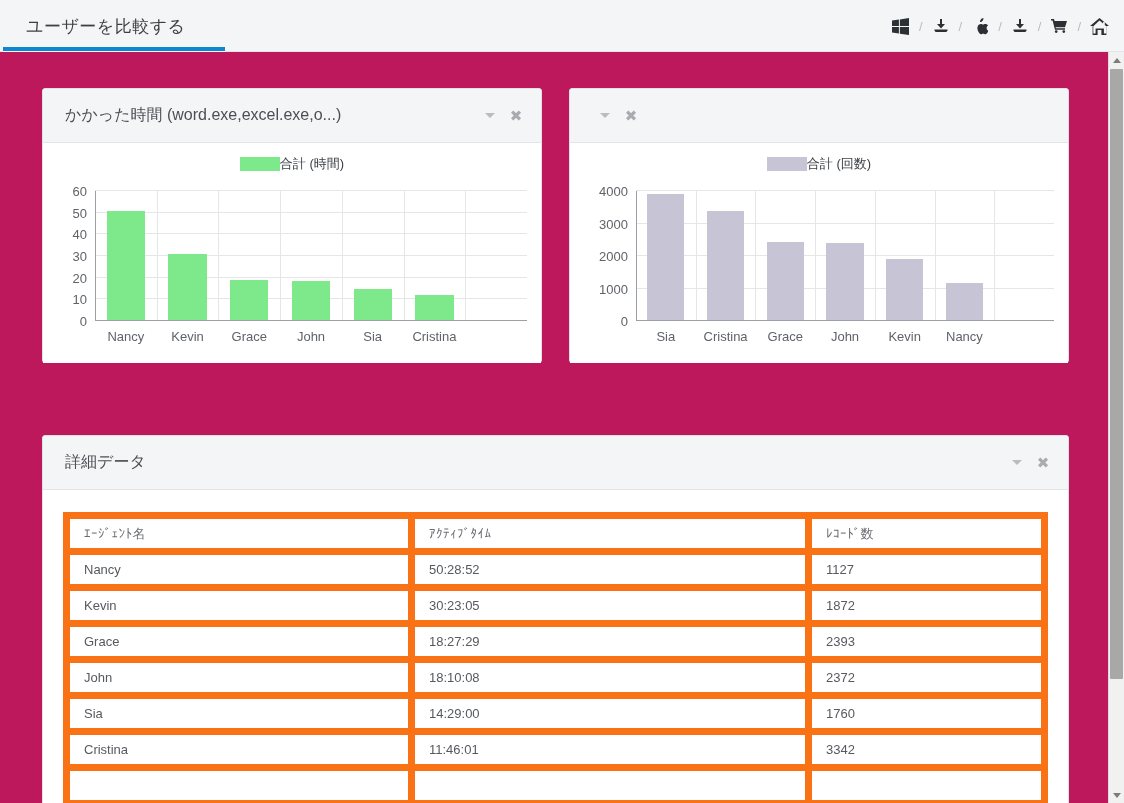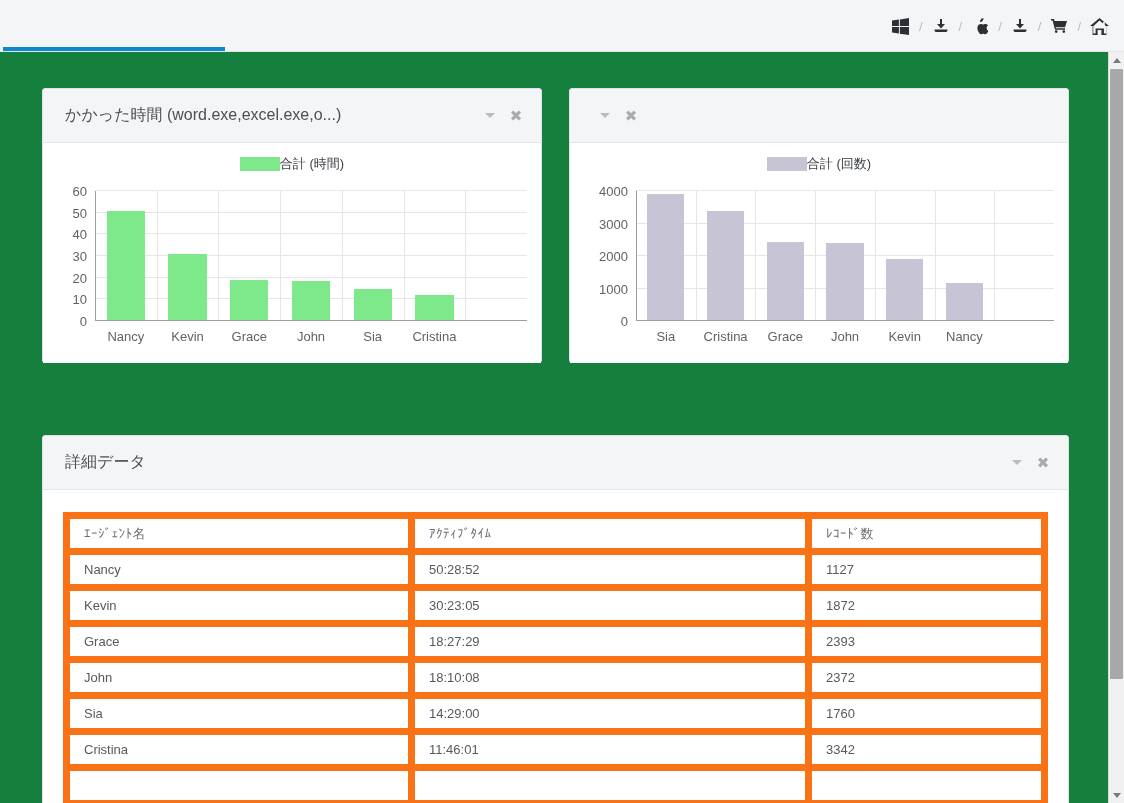--- a/index.html
+++ b/index.html
@@ -55,21 +55,21 @@
     font-size: 13px;
     padding: 0 5px;
     user-select: none;
   }
 
   
   .stage {
     position: absolute;
     left: 0; top: 52px;
     width: 1124px; height: 751px;
-    background: #15803d;
+    background: #be185d;
     overflow: hidden;
   }
 
   .panel {
     position: absolute;
     background: #fff;
     border: 1px solid #e0e1e6;
     border-radius: 3px;
   }
   .panel-head {
@@ -206,20 +206,23 @@
     position: absolute; left: 1px; width: 13px;
     background: #a8a8a8;
     border-radius: 1px;
     cursor: pointer;
   }
 </style>
 </head>
 <body>
 
 <div class="topbar">
+  <div class="tab">
+    <span class="tab-label">ユーザーを比較する</span>
+  </div>
   <div class="tab-underline"></div>
 
   <div class="top-icons">
     <span class="ico">
       <svg width="17" height="17" viewBox="0 0 16 16">
           <path fill="#2c3034" d="M0 2.3l6.5-.9v6.2H0V2.3zM7.4 1.3L16 0v7.6H7.4V1.3zM0 8.5h6.5v6.2L0 13.7V8.5zM7.4 8.5H16V16l-8.6-1.2V8.5z"></path>
         </svg>
     </span>
     <span class="sep">/</span>
 

